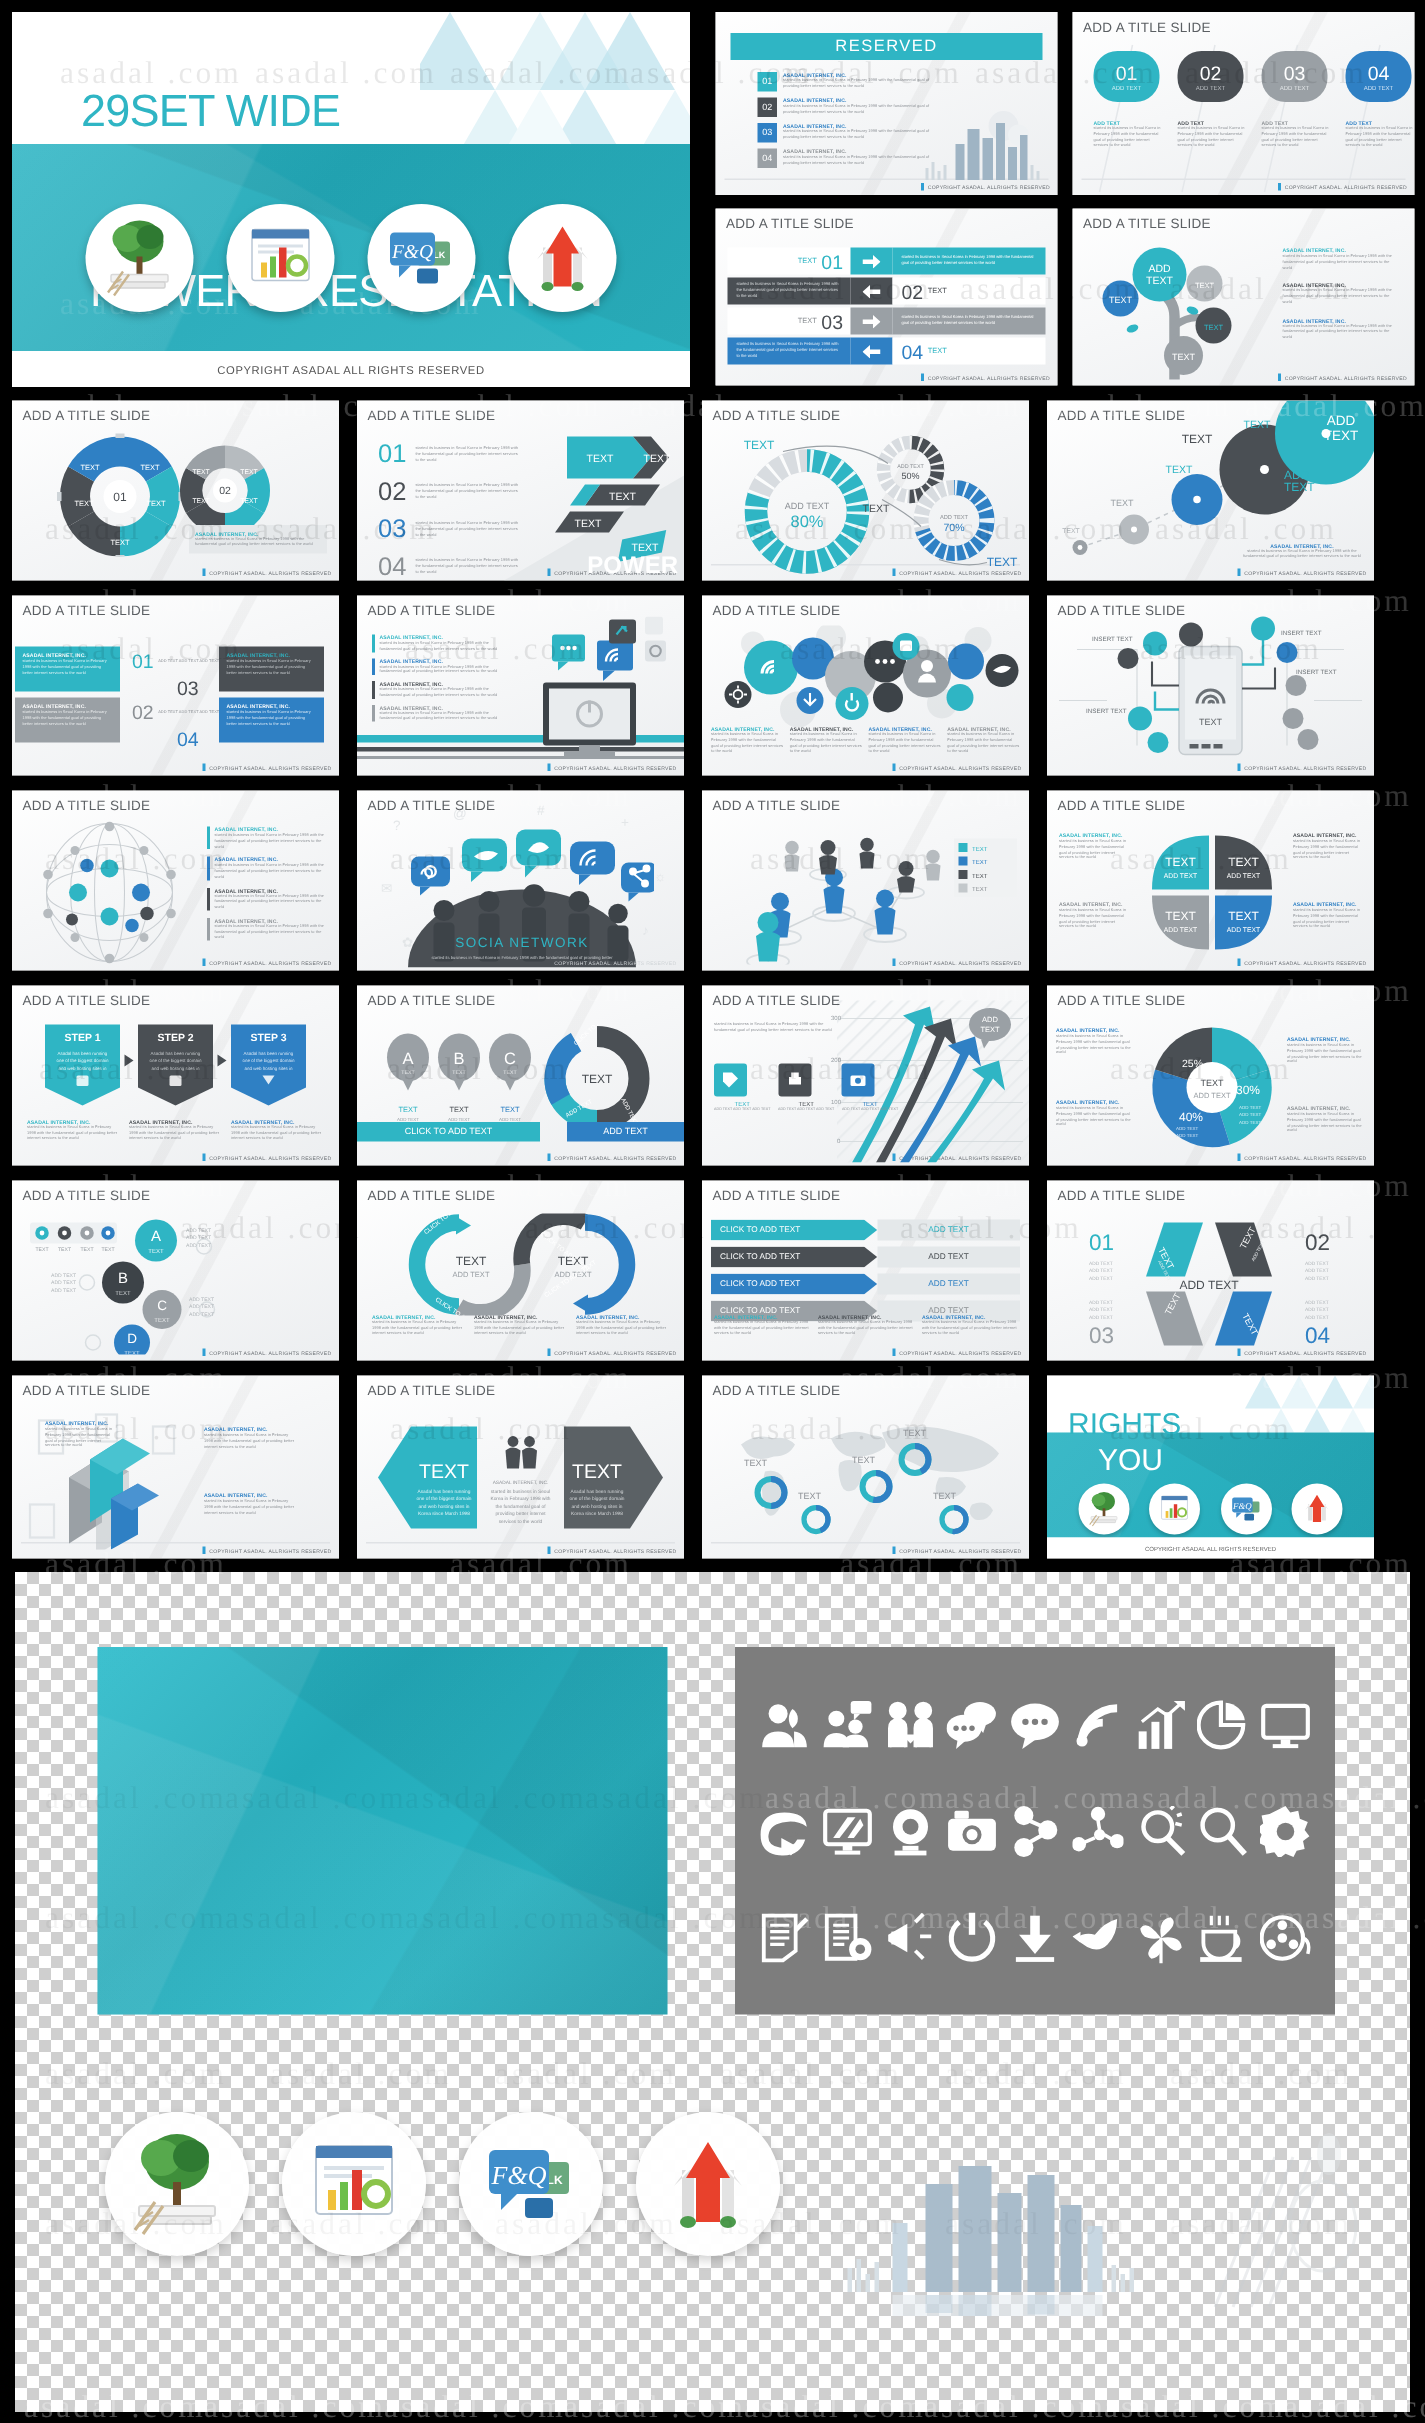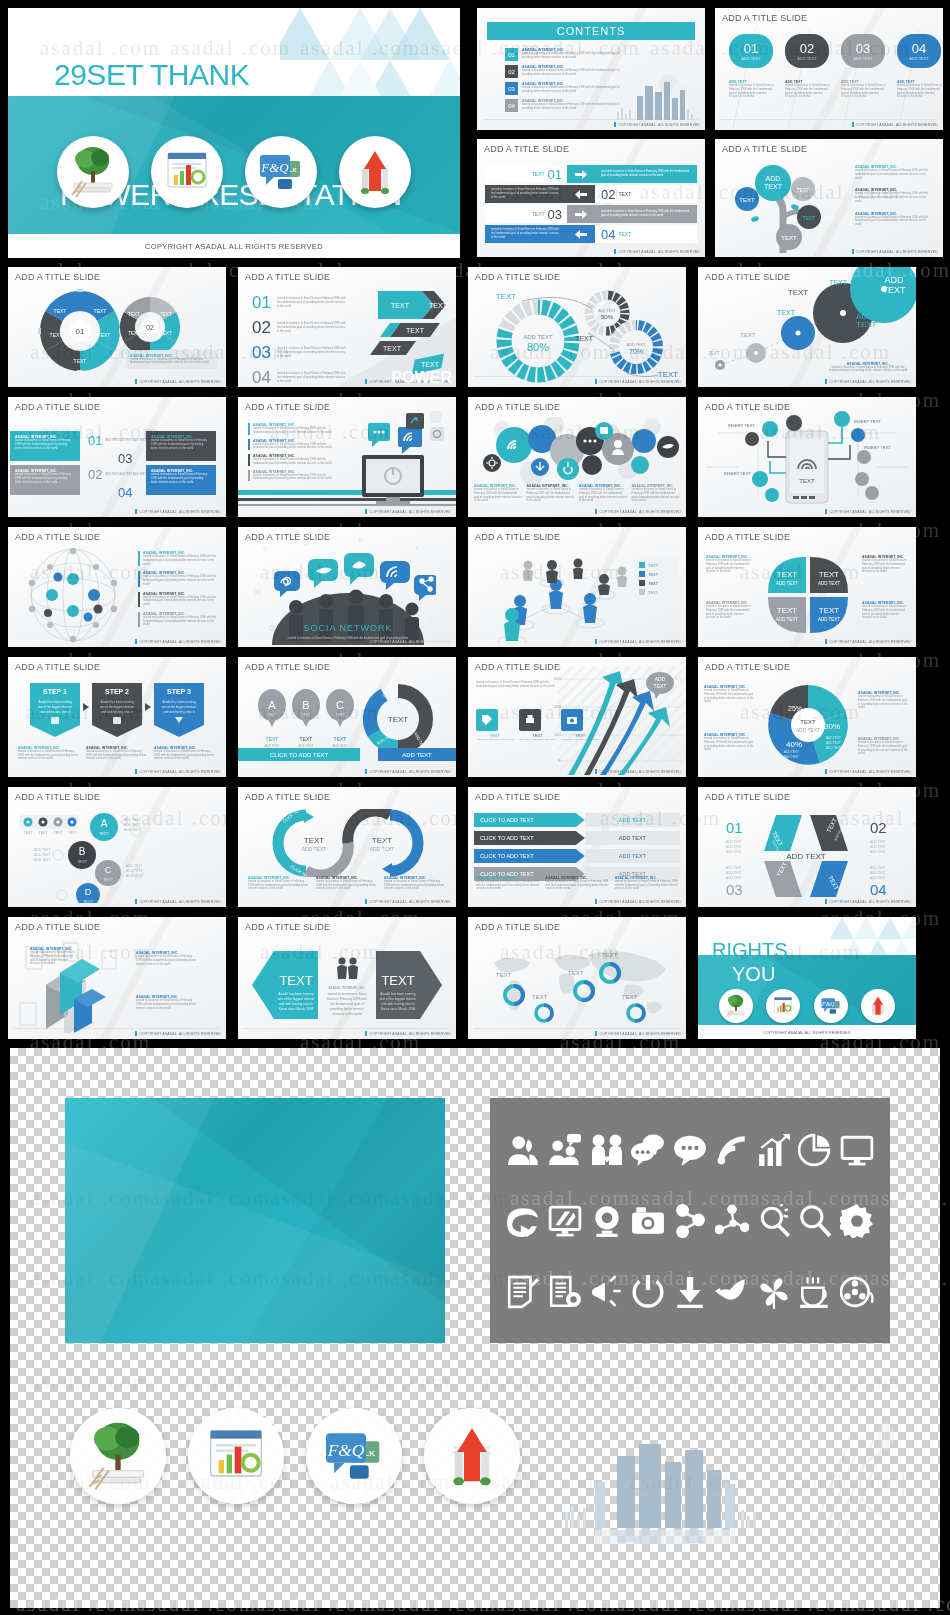--- a/index.html
+++ b/index.html
@@ -86,21 +86,21 @@
               <polygon points="80,0 110,52 50,52" fill="#e4f4f8"></polygon>
             <polygon points="140,0 170,52 110,52"></polygon>
               <polygon points="110,0 140,52 80,52" fill="#bfe3ee" opacity=".55"></polygon>
             <polygon points="50,52 80,104 20,104" fill="#e4f4f8"></polygon>
             <polygon points="110,52 140,104 80,104" fill="#d7eef5"></polygon>
             <polygon points="170,52 200,104 140,104" fill="#e9f6fa"></polygon>
             <polygon points="80,52 110,104 50,104" fill="#f2fafc"></polygon>
           </g>
         </svg>
       </div>
-      <div class="hero-title1">29SET THANK</div>
+      <div class="hero-title1">29SET WIDE</div>
     </div>
 
     <div class="hero-band">
       <div class="hero-title2">POWER PRESENTATION</div>
     </div>
 
     <div class="hero-icons">
       <div class="hero-ic">
         <svg width="66" height="66" viewBox="0 0 66 66">
           <ellipse cx="33" cy="22" rx="16" ry="14" fill="#3f8f3b"></ellipse>
@@ -148,21 +148,21 @@
     </div>
 
     <div class="hero-foot">COPYRIGHT ASADAL ALL RIGHTS RESERVED</div>
   </div>
 
   <div class="thumb" style="left:477px;top:8px;width:228px;height:122px;">
     <div class="bg"></div>
     <div class="diag"></div>
     <div style="position:absolute;left:10px;right:10px;top:14px;height:18px;background:#2fb5c4;z-index:6;
                 display:flex;align-items:center;justify-content:center;">
-      <span style="color:#fff;font-size:11px;letter-spacing:1px;">CONTENTS</span>
+      <span style="color:#fff;font-size:11px;letter-spacing:1px;">RESERVED</span>
     </div>
     <div style="position:absolute;left:28px;top:40px;width:120px;z-index:7;">
       <div style="display:flex;gap:4px;margin-bottom:4px;">
         <div style="width:13px;height:13px;background:#2fb5c4;color:#fff;font-size:6px;display:flex;align-items:center;justify-content:center;">01</div>
         <div>
             <div class="hd bl">ASADAL INTERNET, INC.</div>
           <div class="lorem" style="width:100px">started its business in Seoul Korea  in February 1998 with the fundamental goal of providing better internet services to the world</div>
           </div>
       </div>
       <div style="display:flex;gap:4px;margin-bottom:4px;">

